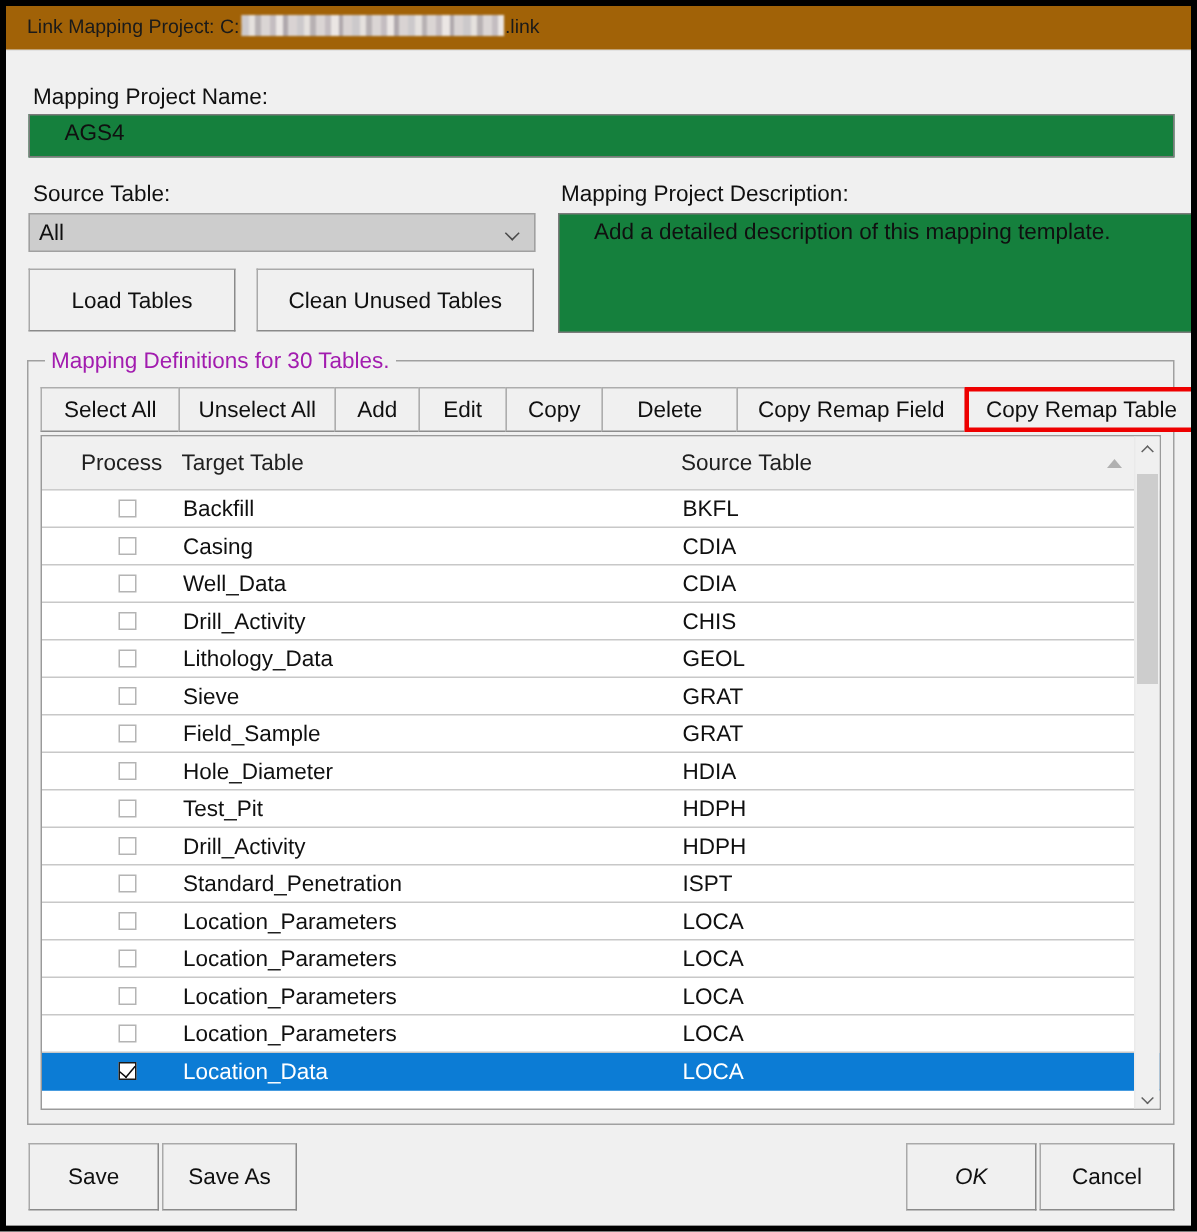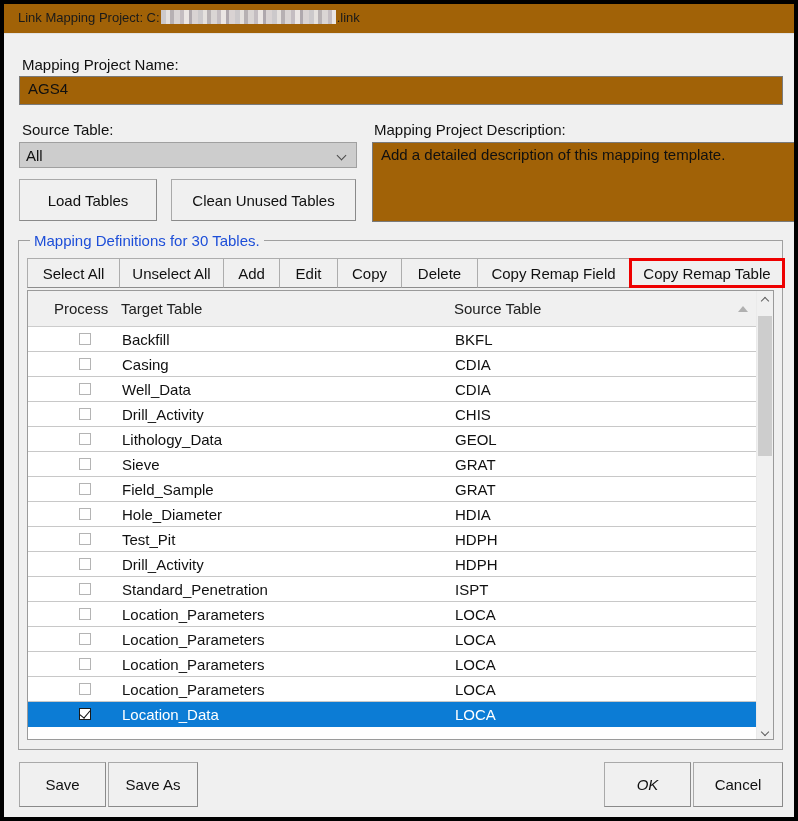--- a/index.html
+++ b/index.html
@@ -77,25 +77,25 @@
   .lbl {
     position: absolute;
     font-size: 15px;
     color: #101010;
     white-space: nowrap;
   }
 
   .textbox {
     position: absolute;
     box-sizing: border-box;
-    background: #a16207;
+    background: #15803d;
     border: 1px solid #7a7a7a;
     font-size: 15px;
     color: #101010;
-    padding: 3px 8px;
+    padding: 3px 23px;
     overflow: hidden;
     white-space: nowrap;
   }
 
   .combo {
     position: absolute;
     box-sizing: border-box;
     background: #cdcdcd;
     border: 1px solid #a0a0a0;
     font-size: 15px;
@@ -141,21 +141,21 @@
   
   .groupbox {
     position: absolute;
     box-sizing: border-box;
     border: 1px solid #a0a0a0;
   }
   .groupbox-title {
     position: absolute;
     background: #f0f0f0;
     font-size: 15px;
-    color: #1d4ed8;
+    color: #a21caf;
     padding: 0 4px;
     white-space: nowrap;
   }
 
   
   .toolbar {
     position: absolute;
     display: flex;
   }
   .tbtn {
@@ -338,21 +338,21 @@
 
     <div class="groupbox" style="left:14px; top:206px; width:765px; height:510px;"></div>
     <div class="groupbox-title" style="left:26px; top:198px;">Mapping Definitions for 30 Tables.</div>
 
     <div class="toolbar" id="toolbar" style="left:23px; top:224px;">
         <div class="tbtn" style="width: 93px;">Select All</div>
         <div class="tbtn" style="width: 105px;">Unselect All</div>
         <div class="tbtn" style="width: 57px;">Add</div>
         <div class="tbtn" style="width: 59px;">Edit</div>
         <div class="tbtn" style="width: 65px;">Copy</div>
-        <div class="tbtn" style="width: 77px;">Delete</div>
+        <div class="tbtn" style="width: 91px;">Delete</div>
         <div class="tbtn" style="width: 153px;">Copy Remap Field</div>
         <div class="tbtn highlighted" style="width: 156px;">Copy Remap Table</div>
       </div>
 
     <div class="grid" style="left:23px; top:256px; width:747px; height:450px;">
 
       <div class="grid-header">
         <span class="hcell" style="left:26px;">Process</span>
         <span class="hcell" style="left:93px;">Target Table</span>
         <span class="hcell" style="left:426px;">Source Table</span>

